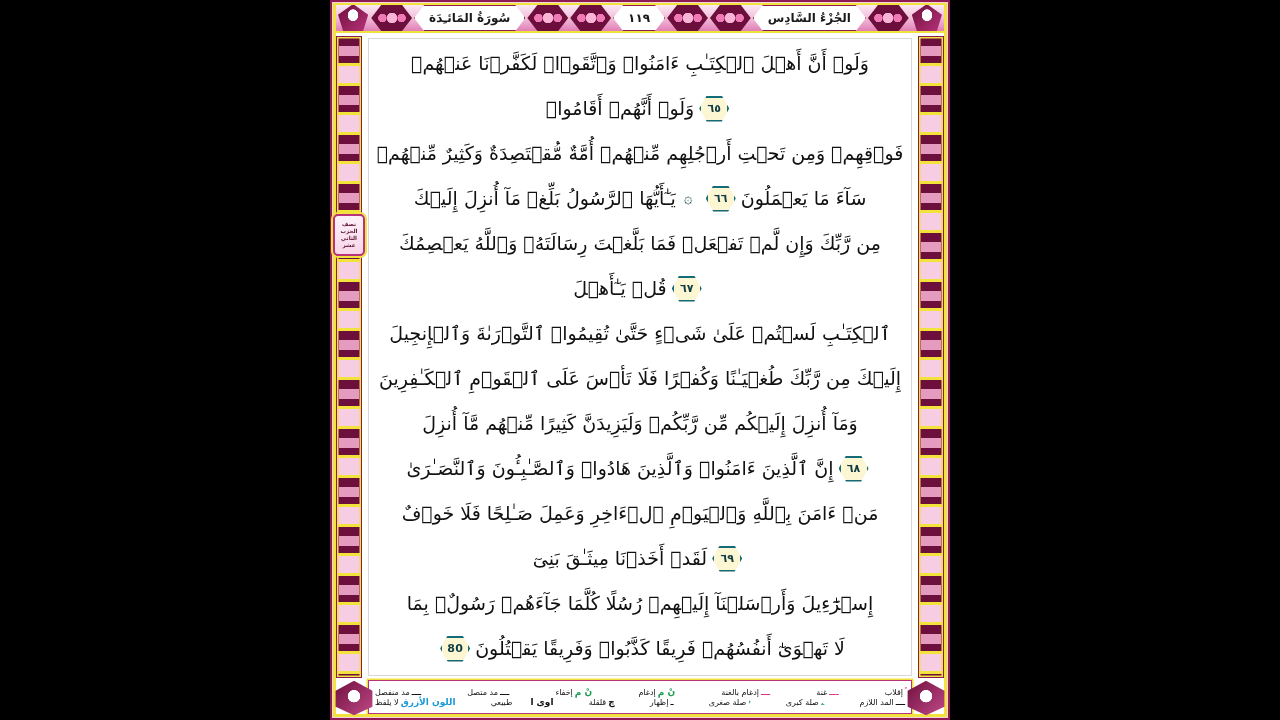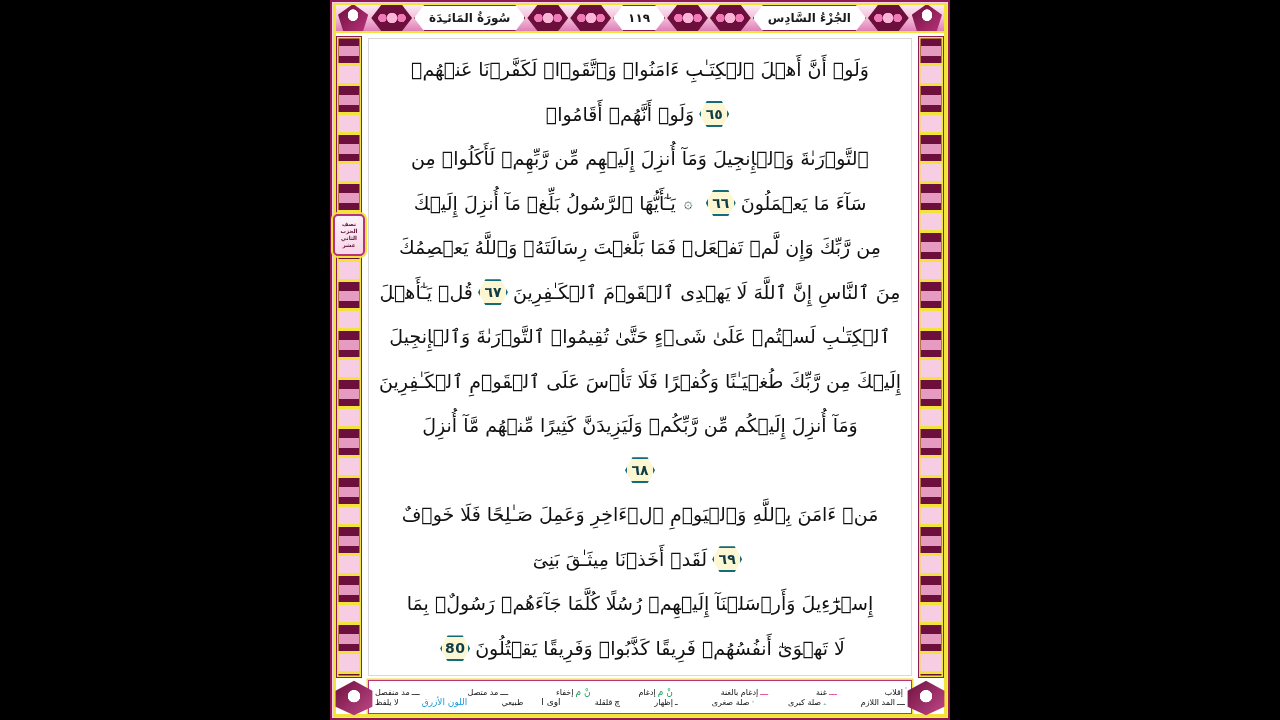--- a/index.html
+++ b/index.html
@@ -138,21 +138,21 @@
     padding: 0 1px;
   }
 
   
   .textfield {
     position: absolute;
     left: 38px; right: 38px;
     top: 38px; bottom: 44px;
     background: #ffffff;
     border: 1.5px solid #d8d8d8;
-    padding: 10px 14px 6px;
+    padding: 4px 14px 6px;
     display: flex; flex-direction: column;
     justify-content: space-between;
     overflow: hidden;
   }
   .qline {
     direction: rtl;
     text-align: center;
     font-family: "DejaVu Sans", sans-serif;
     font-size: 19px;
     line-height: 1.0;
@@ -168,21 +168,21 @@
 
   
   .ayah {
     display: inline-flex;
     align-items: center; justify-content: center;
     width: 30px; height: 26px;
     margin: 0 5px;
     background: #fdf6d2;
     border: 2.5px solid #146b7a;
     clip-path: polygon(25% 0,75% 0,100% 50%,75% 100%,25% 100%,0 50%);
-    font-size: 14px; color: #0f3c45; font-weight: bold;
+    font-size: 11px; color: #0f3c45; font-weight: bold;
     vertical-align: middle;
     flex: none;
   }
   .rub {
     display:inline-flex; align-items:center; justify-content:center;
     width: 17px; height: 17px; margin: 0 4px;
     color: #103c45; font-size: 15px; flex: none;
   }
 
   
@@ -203,21 +203,21 @@
     display: flex; flex-direction: row;
     align-items: center;
     justify-content: space-between;
     direction: rtl;
     font-size: 8px;
     color: #111111;
     white-space: nowrap;
   }
   .legend-item { display: flex; align-items: center; gap: 2px; }
   .swatch {
-    font-size: 9px; font-weight: normal;
+    font-size: 9px; font-weight: bold;
     line-height: 1;
   }
 
   .legend-corner {
     position: absolute;
     bottom: 4px;
     width: 40px; height: 36px;
     background:
       radial-gradient(ellipse at 50% 45%, #ffffff 0 6px, transparent 6.5px),
       linear-gradient(135deg,#6d0f3c,#c24a8a);
@@ -267,47 +267,47 @@
 
     <div class="textfield" id="textfield">
         <div class="qline">
           <span class="t">وَلَوۡ أَنَّ أَهۡلَ ٱلۡكِتَـٰبِ ءَامَنُوا۟ وَٱتَّقَوۡا۟ لَكَفَّرۡنَا عَنۡهُمۡ</span>
         </div>
         <div class="qline">
           <span class="ayah">٦٥</span>
           <span class="t">وَلَوۡ أَنَّهُمۡ أَقَامُوا۟</span>
         </div>
         <div class="qline">
-          <span class="t">ٱلتَّوۡرَىٰةَ وَٱلۡإِنجِيلَ وَمَآ أُنزِلَ إِلَيۡهِم مِّن رَّبِّهِمۡ لَأَكَلُوا۟ مِن</span>
+          <span class="t">فَوۡقِهِمۡ وَمِن تَحۡتِ أَرۡجُلِهِم مِّنۡهُمۡ أُمَّةٌ مُّقۡتَصِدَةٌ وَكَثِيرٌ مِّنۡهُمۡ</span>
         </div>
         <div class="qline">
           <span class="t">سَآءَ مَا يَعۡمَلُونَ</span>
           <span class="ayah">٦٦</span>
           <span class="rub">۞</span>
           <span class="t">يَـٰٓأَيُّهَا ٱلرَّسُولُ بَلِّغۡ مَآ أُنزِلَ إِلَيۡكَ</span>
         </div>
         <div class="qline">
           <span class="t">مِن رَّبِّكَ وَإِن لَّمۡ تَفۡعَلۡ فَمَا بَلَّغۡتَ رِسَالَتَهُۥ وَٱللَّهُ يَعۡصِمُكَ</span>
         </div>
         <div class="qline">
-          <span class="t">مِنَ ٱلنَّاسِ إِنَّ ٱللَّهَ لَا يَهۡدِى ٱلۡقَوۡمَ ٱلۡكَـٰفِرِينَ</span>
           <span class="ayah">٦٧</span>
           <span class="t">قُلۡ يَـٰٓأَهۡلَ</span>
         </div>
         <div class="qline">
           <span class="t">ٱلۡكِتَـٰبِ لَسۡتُمۡ عَلَىٰ شَىۡءٍ حَتَّىٰ تُقِيمُوا۟ ٱلتَّوۡرَىٰةَ وَٱلۡإِنجِيلَ</span>
         </div>
         <div class="qline">
           <span class="t">إِلَيۡكَ مِن رَّبِّكَ طُغۡيَـٰنًا وَكُفۡرًا فَلَا تَأۡسَ عَلَى ٱلۡقَوۡمِ ٱلۡكَـٰفِرِينَ</span>
         </div>
         <div class="qline">
           <span class="t">وَمَآ أُنزِلَ إِلَيۡكُم مِّن رَّبِّكُمۡ وَلَيَزِيدَنَّ كَثِيرًا مِّنۡهُم مَّآ أُنزِلَ</span>
         </div>
         <div class="qline">
           <span class="ayah">٦٨</span>
+          <span class="t">إِنَّ ٱلَّذِينَ ءَامَنُوا۟ وَٱلَّذِينَ هَادُوا۟ وَٱلصَّـٰبِـُٔونَ وَٱلنَّصَـٰرَىٰ</span>
         </div>
         <div class="qline">
           <span class="t">مَنۡ ءَامَنَ بِٱللَّهِ وَٱلۡيَوۡمِ ٱلۡءَاخِرِ وَعَمِلَ صَـٰلِحًا فَلَا خَوۡفٌ</span>
         </div>
         <div class="qline">
           <span class="ayah">٦٩</span>
           <span class="t">لَقَدۡ أَخَذۡنَا مِيثَـٰقَ بَنِىٓ</span>
         </div>
         <div class="qline">
           <span class="t">إِسۡرَٰٓءِيلَ وَأَرۡسَلۡنَآ إِلَيۡهِمۡ رُسُلًا كُلَّمَا جَآءَهُمۡ رَسُولٌۢ بِمَا</span>
@@ -370,20 +370,20 @@
           </div>
           <div class="legend-item">
             <span class="swatch" style="color: rgb(17, 17, 17);">ڇ</span>
             <span>قلقلة</span>
           </div>
           <div class="legend-item">
             <span class="swatch" style="color: rgb(17, 17, 17); padding-left: 16px;">اوى ا</span>
             <span>طبيعي</span>
           </div>
           <div class="legend-item">
-            <span class="swatch" style="color: rgb(27, 154, 214); margin-left: 21px;">اللون الأزرق</span>
+            <span class="swatch" style="color: rgb(27, 154, 214);">اللون الأزرق</span>
             <span>لا يلفظ</span>
           </div>
         </div>
     </div>
 
   </div>
 </div>
 
 </body></html>

